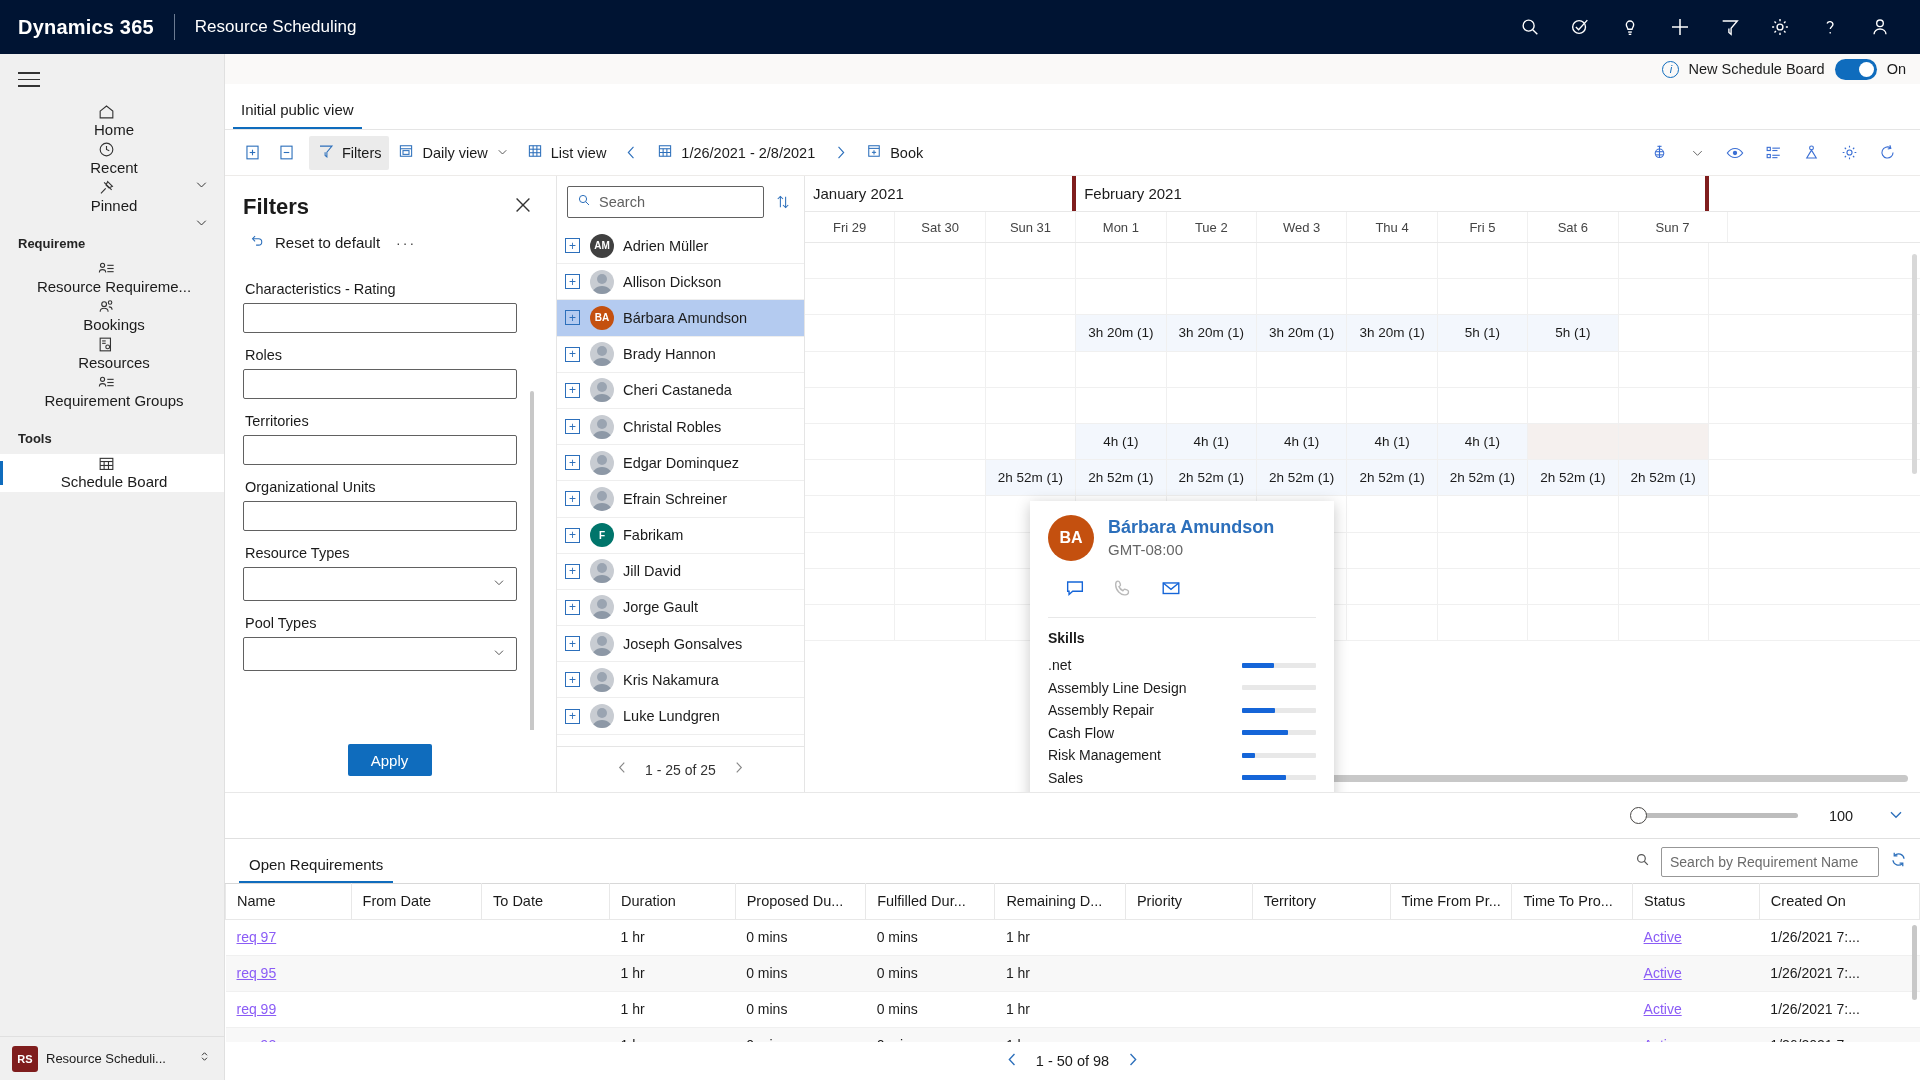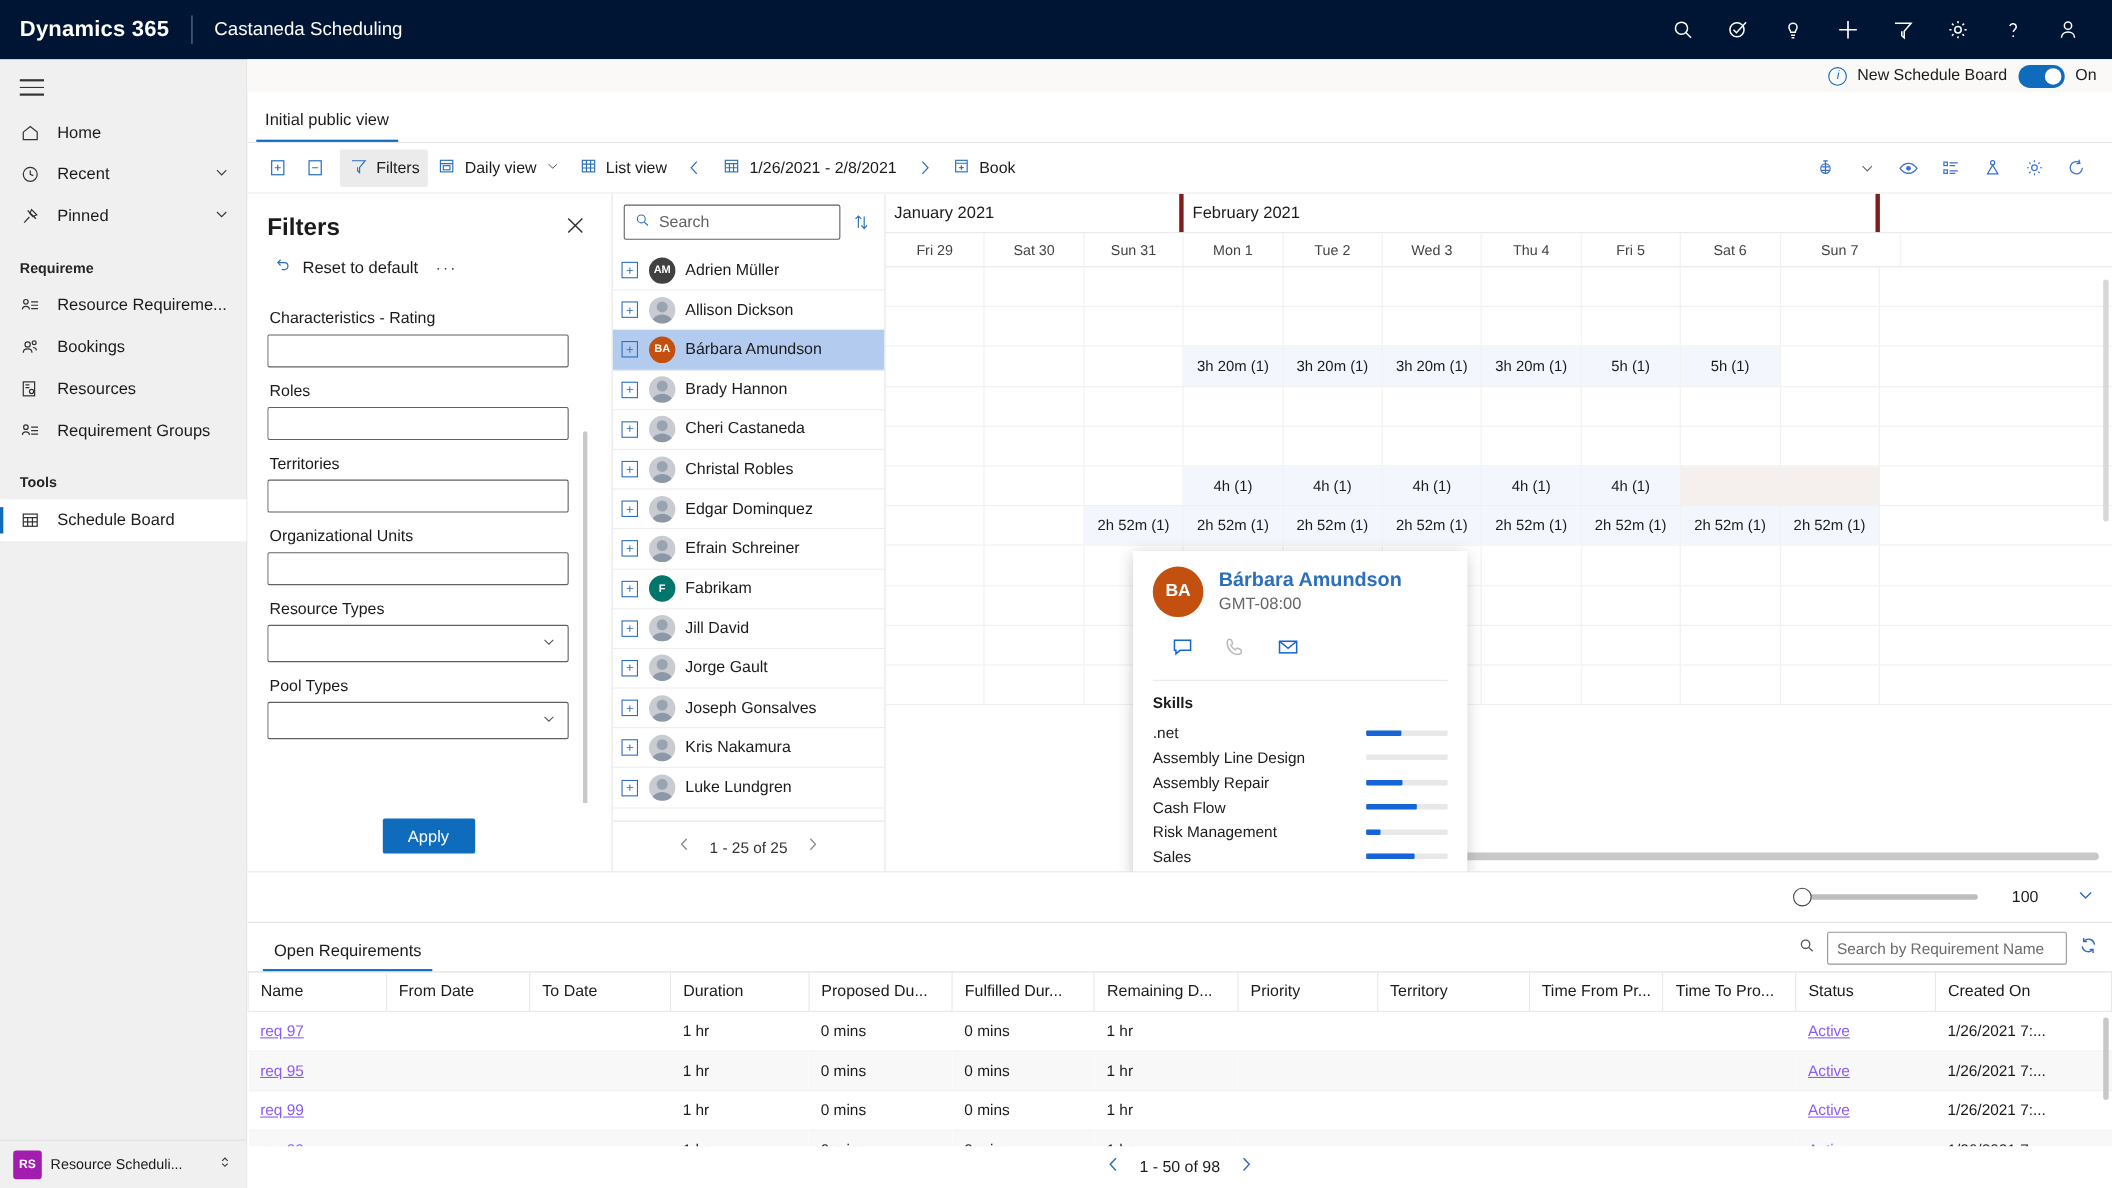--- a/index.html
+++ b/index.html
@@ -28,37 +28,37 @@
 
   
   .sidebar {
     width: 225px; background: #f0f0f0; border-right: 1px solid #e0e0e0;
     display: flex; flex-direction: column; flex: 0 0 225px;
   }
   .hamburger { padding: 18px 0 10px 18px; cursor: pointer; }
   .hamburger span { display: block; width: 22px; height: 1.5px; background: #333; margin-bottom: 5px; }
   .nav-item {
     height: 38px; display: flex; align-items: center; padding: 0 14px 0 18px;
-    font-size: 15px; color: #1b1b1b; cursor: pointer; position: relative;
+    font-size: 15px; color: #1b1b1b; cursor: pointer; position: relative; flex-direction: column;
   }
   .nav-item .nico { width: 22px; display: flex; align-items: center; justify-content: flex-start; margin-right: 12px; }
   .nav-item svg { stroke: #333; fill: none; stroke-width: 1.4; }
   .nav-item .chev { margin-left: auto; }
   .nav-item .chev svg { stroke: #333; stroke-width: 1.4; }
   .nav-item.active { background: #ffffff; }
   .nav-item.active::before {
     content: ""; position: absolute; left: 0; top: 7px; bottom: 7px; width: 3px; background: #0f6cbd;
   }
   .nav-group { font-size: 13px; font-weight: bold; color: #242424; padding: 20px 0 8px 18px; }
   .sidebar-bottom {
     margin-top: auto; height: 44px; border-top: 1px solid #e0e0e0;
     display: flex; align-items: center; padding: 0 12px; background: #f0f0f0; cursor: pointer;
   }
   .rs-badge {
-    width: 26px; height: 26px; background: #a21caf; color: #fff; border-radius: 3px;
+    width: 26px; height: 26px; background: #7f1d1d; color: #fff; border-radius: 3px;
     font-size: 11px; font-weight: bold; display: flex; align-items: center; justify-content: center; margin-right: 8px;
   }
   .rs-label { font-size: 13px; color: #1b1b1b; }
   .rs-chev { margin-left: auto; }
 
   
   .content { flex: 1; display: flex; flex-direction: column; min-width: 0; background: #fff; }
 
   .nsb-bar { height: 30px; display: flex; align-items: center; justify-content: flex-end; padding-right: 14px; background: #faf9f8; }
   .nsb-info { width: 17px; height: 17px; border: 1.3px solid #0f6cbd; border-radius: 50%; color: #0f6cbd;
@@ -216,21 +216,21 @@
   .skill-name { font-size: 14px; color: #1b1b1b; flex: 1; }
   .skill-track { width: 74px; height: 5px; background: #e8e8e8; border-radius: 1px; flex: 0 0 74px; }
   .skill-fill { height: 5px; background: #1565d8; border-radius: 1px; }
 </style>
 </head>
 <body>
 
 <div class="topnav">
   <div class="brand">Dynamics 365</div>
   <div class="brand-sep"></div>
-  <div class="app-name">Castaneda Scheduling</div>
+  <div class="app-name">Resource Scheduling</div>
   <div class="topnav-spacer"></div>
   <div class="topnav-icons">
     <div class="ic">
         <svg viewBox="0 0 24 24" width="22" height="22">
           <circle cx="10.5" cy="10.5" r="6"></circle>
           <line x1="15" y1="15" x2="20" y2="20"></line>
         </svg>
       </div>
     <div class="ic">
         <svg viewBox="0 0 24 24" width="22" height="22">

